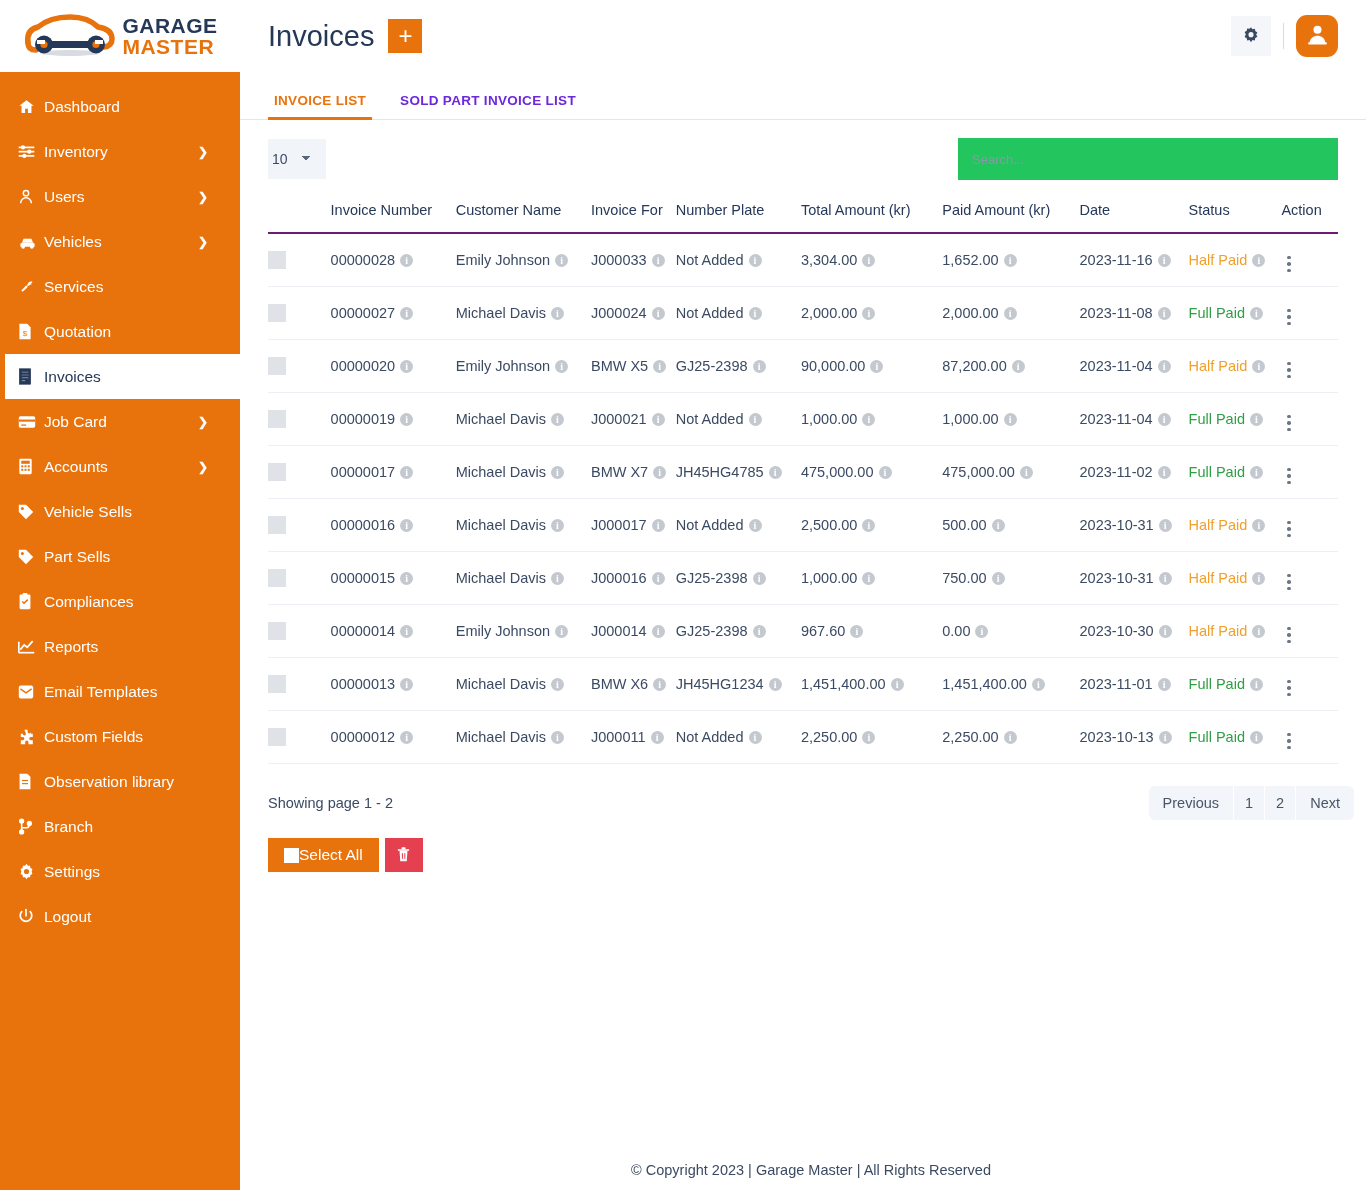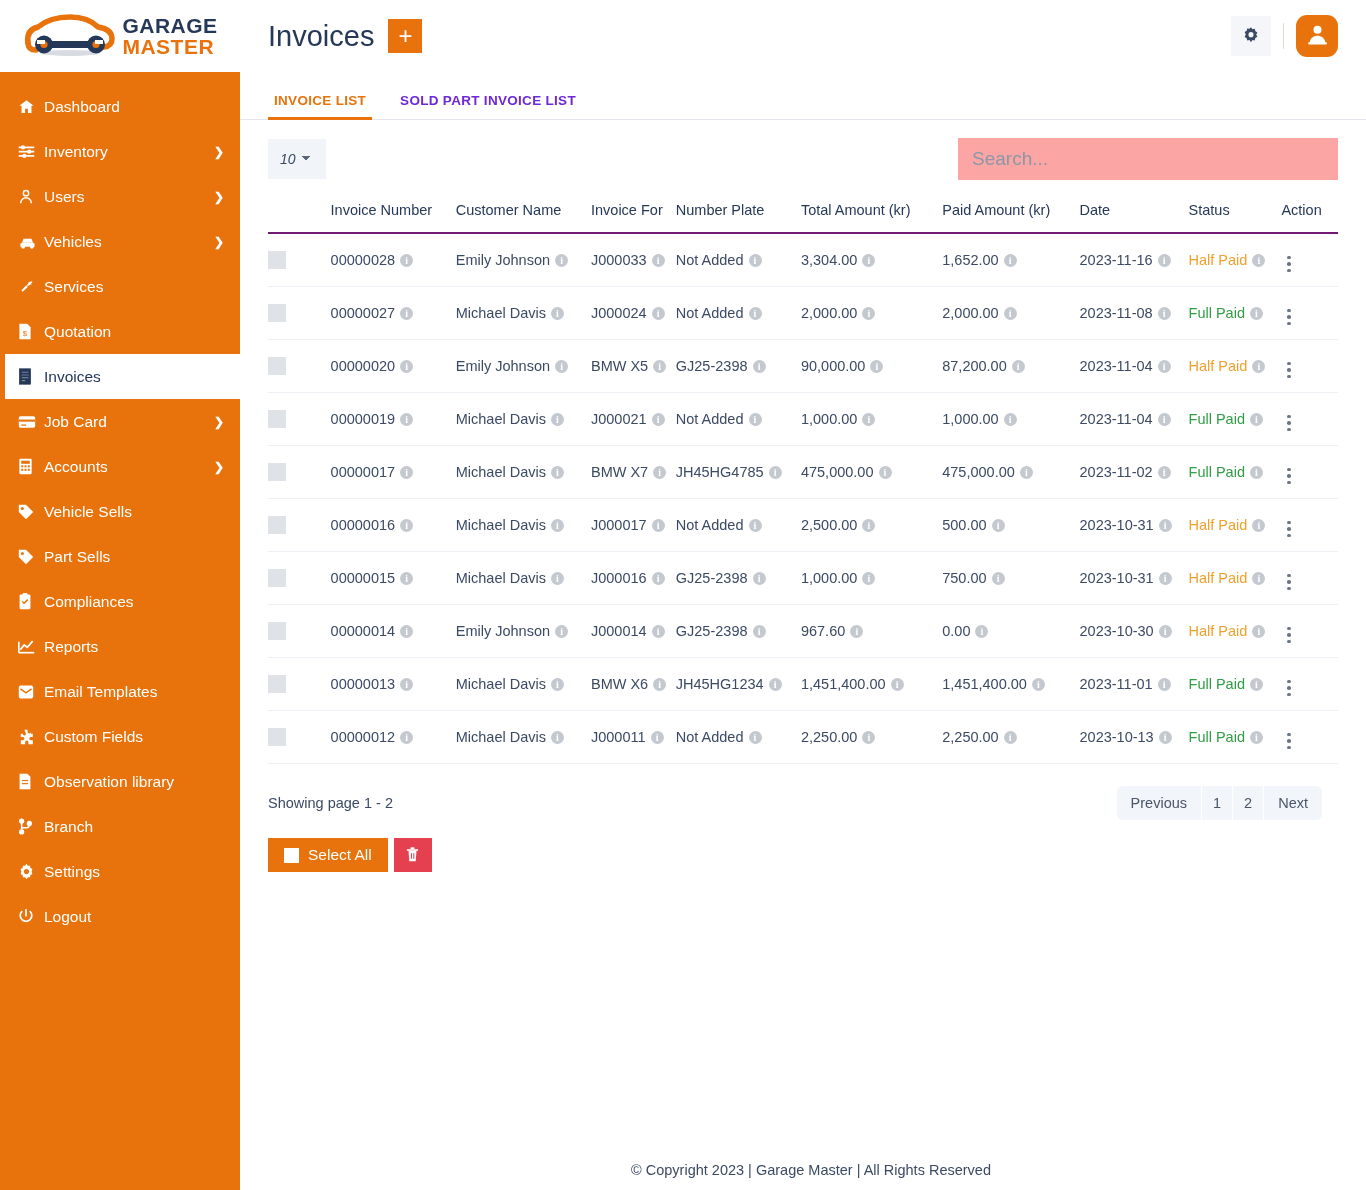--- a/index.html
+++ b/index.html
@@ -31,21 +31,21 @@
     display: block;
   }
   .logo-text .l2 {
     font-size: 21px; font-weight: bold; color: #e8730c; letter-spacing: .5px;
     display: block;
   }
 
   .nav { padding-top: 12px; }
   .nav-item {
     display: flex; align-items: center;
-    height: 45px; padding-left: 18px; padding-right: 16px;
+    height: 45px; padding-left: 18px; padding-right: 32px;
     color: #ffffff; font-size: 15.5px;
     cursor: pointer; position: relative;
   }
   .nav-item .ico {
     width: 26px; flex: 0 0 26px; display: flex;
     align-items: center; justify-content: flex-start;
     font-size: 15px; line-height: 1;
   }
   .nav-item .ico svg { display: block; }
   .nav-item .lbl { white-space: nowrap; }
@@ -111,34 +111,33 @@
     height: 3px; background: #e8730c;
   }
 
   
   .controls {
     display: flex; align-items: center; padding: 18px 28px 0 28px;
   }
   .len-select {
     width: 58px; height: 40px; background: #f1f4f9; border: none;
     font-size: 14px; color: #3b4a63; font-family: inherit;
-    padding: 0 6px 0 12px; cursor: pointer;
+    padding: 0 6px 0 4px; cursor: pointer;
     -webkit-appearance: none; appearance: none;
     background-image:
       linear-gradient(45deg, transparent 50%, #5a6879 50%),
       linear-gradient(135deg, #5a6879 50%, transparent 50%);
     background-position: calc(100% - 20px) 17px, calc(100% - 15px) 17px;
     background-size: 5px 5px, 5px 5px;
     background-repeat: no-repeat;
-    font-style: italic;
   }
   .search-wrap { margin-left: auto; }
   .search-input {
-    width: 380px; height: 42px; background: #fca5a5; border: none;
-    font-size: 19px; color: #3b4a63; font-family: inherit;
+    width: 380px; height: 42px; background: #22c55e; border: none;
+    font-size: 13px; color: #3b4a63; font-family: inherit;
     padding: 0 14px;
   }
   .search-input::placeholder { color: #8c97a8; }
 
   
   .table-wrap { padding: 14px 28px 0 28px; }
   table { width: 100%; border-collapse: collapse; }
   thead th {
     text-align: left; font-size: 14.5px; font-weight: normal;
     color: #253858; padding: 8px 0 14px 0;
@@ -180,40 +179,40 @@
     cursor: pointer; padding: 2px 6px;
   }
   .dots i {
     width: 3.5px; height: 3.5px; border-radius: 50%;
     background: #6b7685; display: block;
   }
 
   
   .tfoot-row {
     display: flex; align-items: center;
-    padding: 22px 44px 0 28px;
+    padding: 22px 12px 0 28px;
   }
   .showing { font-size: 14.5px; color: #3b4a63; }
   .pager { margin-left: auto; display: flex; }
   .pg {
     background: #f2f5f9; border: none; font-family: inherit;
     font-size: 14.5px; color: #4a5costs; color: #4a5568;
     height: 34px; padding: 0 14px; cursor: pointer;
     margin-right: 1px;
   }
   .pg:first-child { border-radius: 6px 0 0 6px; }
   .pg:last-child { border-radius: 0 6px 6px 0; margin-right: 0; }
   .pg.num { padding: 0 11px; }
 
   .bulk-row { display: flex; padding: 18px 28px 0 28px; }
   .select-all-btn {
     background: #e8730c; border: none; color: #ffffff;
     font-family: inherit; font-size: 15.5px;
     height: 34px; padding: 0 16px; cursor: pointer;
-    display: flex; align-items: center; gap: 9px;
+    display: flex; align-items: center; 
   }
   .select-all-btn .box {
     width: 15px; height: 15px; background: #ffffff;
     border: 1px solid #ffffff; display: block;
   }
   .del-btn {
     background: #e4404f; border: none; width: 38px; height: 34px;
     margin-left: 6px; cursor: pointer;
     display: flex; align-items: center; justify-content: center;
   }

